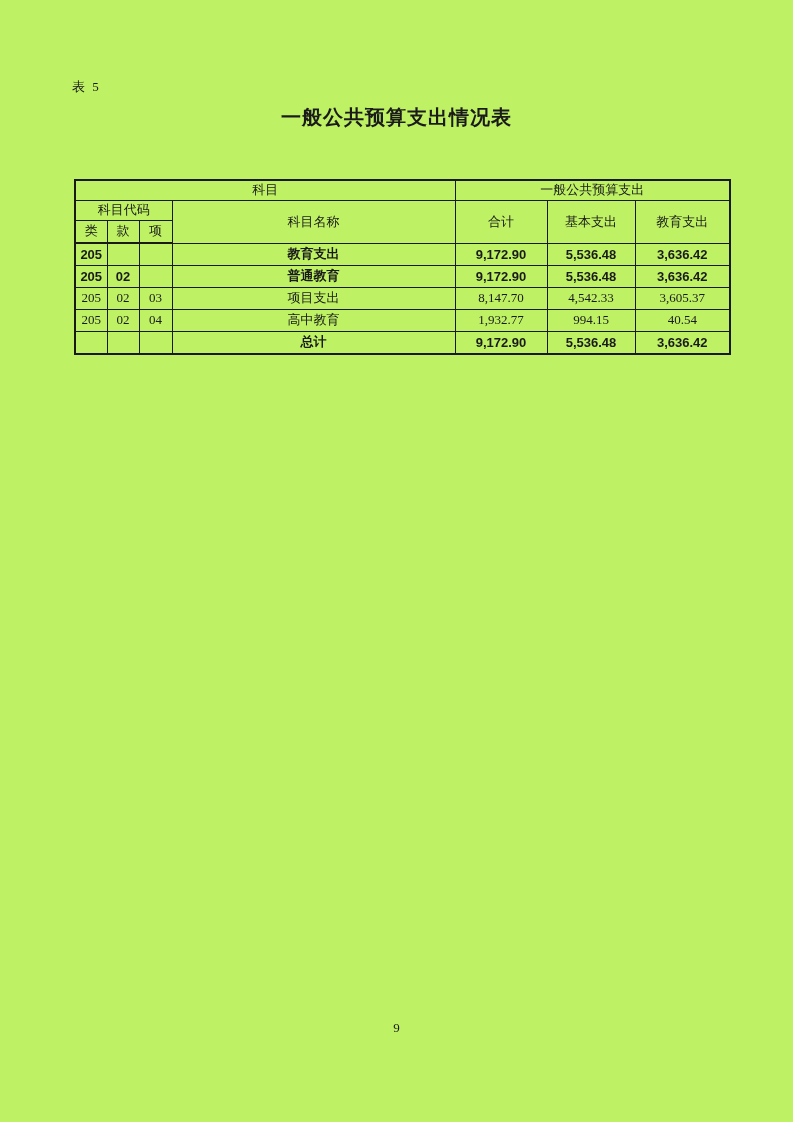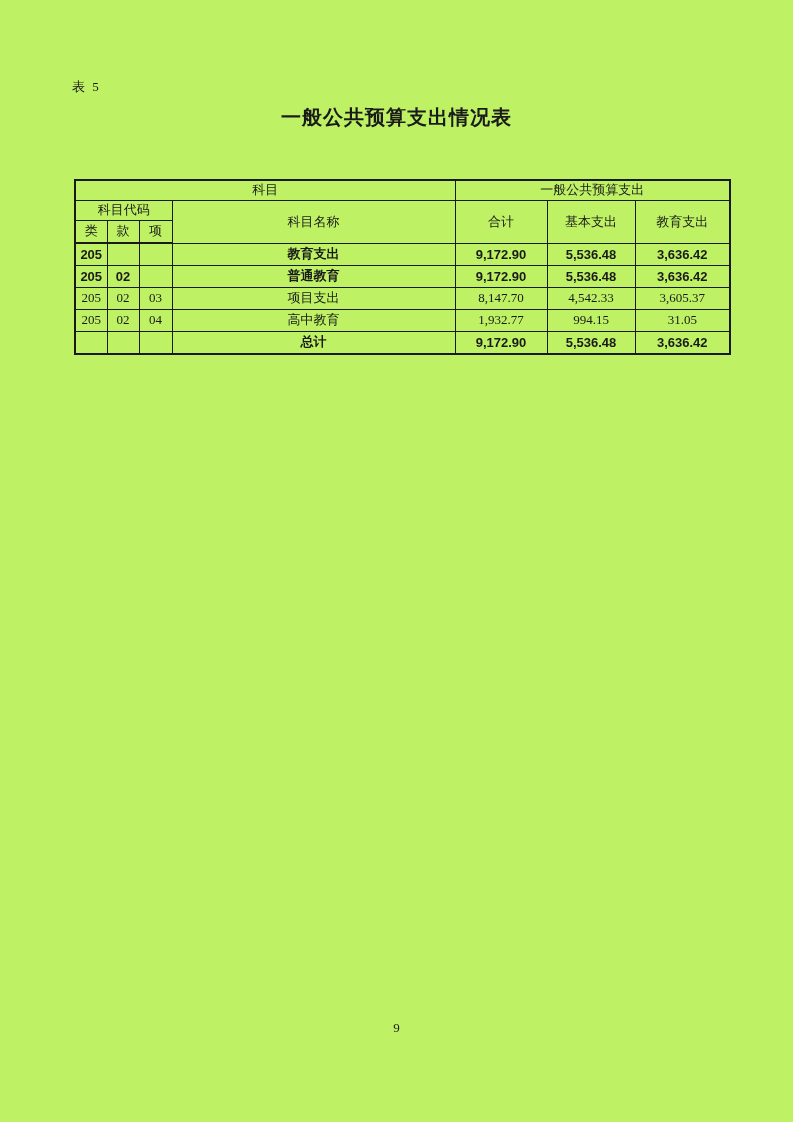--- a/index.html
+++ b/index.html
@@ -123,21 +123,21 @@
         <td class="num">4,542.33</td>
         <td class="num">3,605.37</td>
       </tr>
       <tr class="datarow">
         <td>205</td>
         <td>02</td>
         <td>04</td>
         <td class="name indent2">高中教育</td>
         <td class="num">1,932.77</td>
         <td class="num">994.15</td>
-        <td class="num">31.05</td>
+        <td class="num">40.54</td>
       </tr>
 
       <tr class="totalrow bold">
         <td></td>
         <td></td>
         <td></td>
         <td class="name">总计</td>
         <td class="num">9,172.90</td>
         <td class="num">5,536.48</td>
         <td class="num">3,636.42</td>

